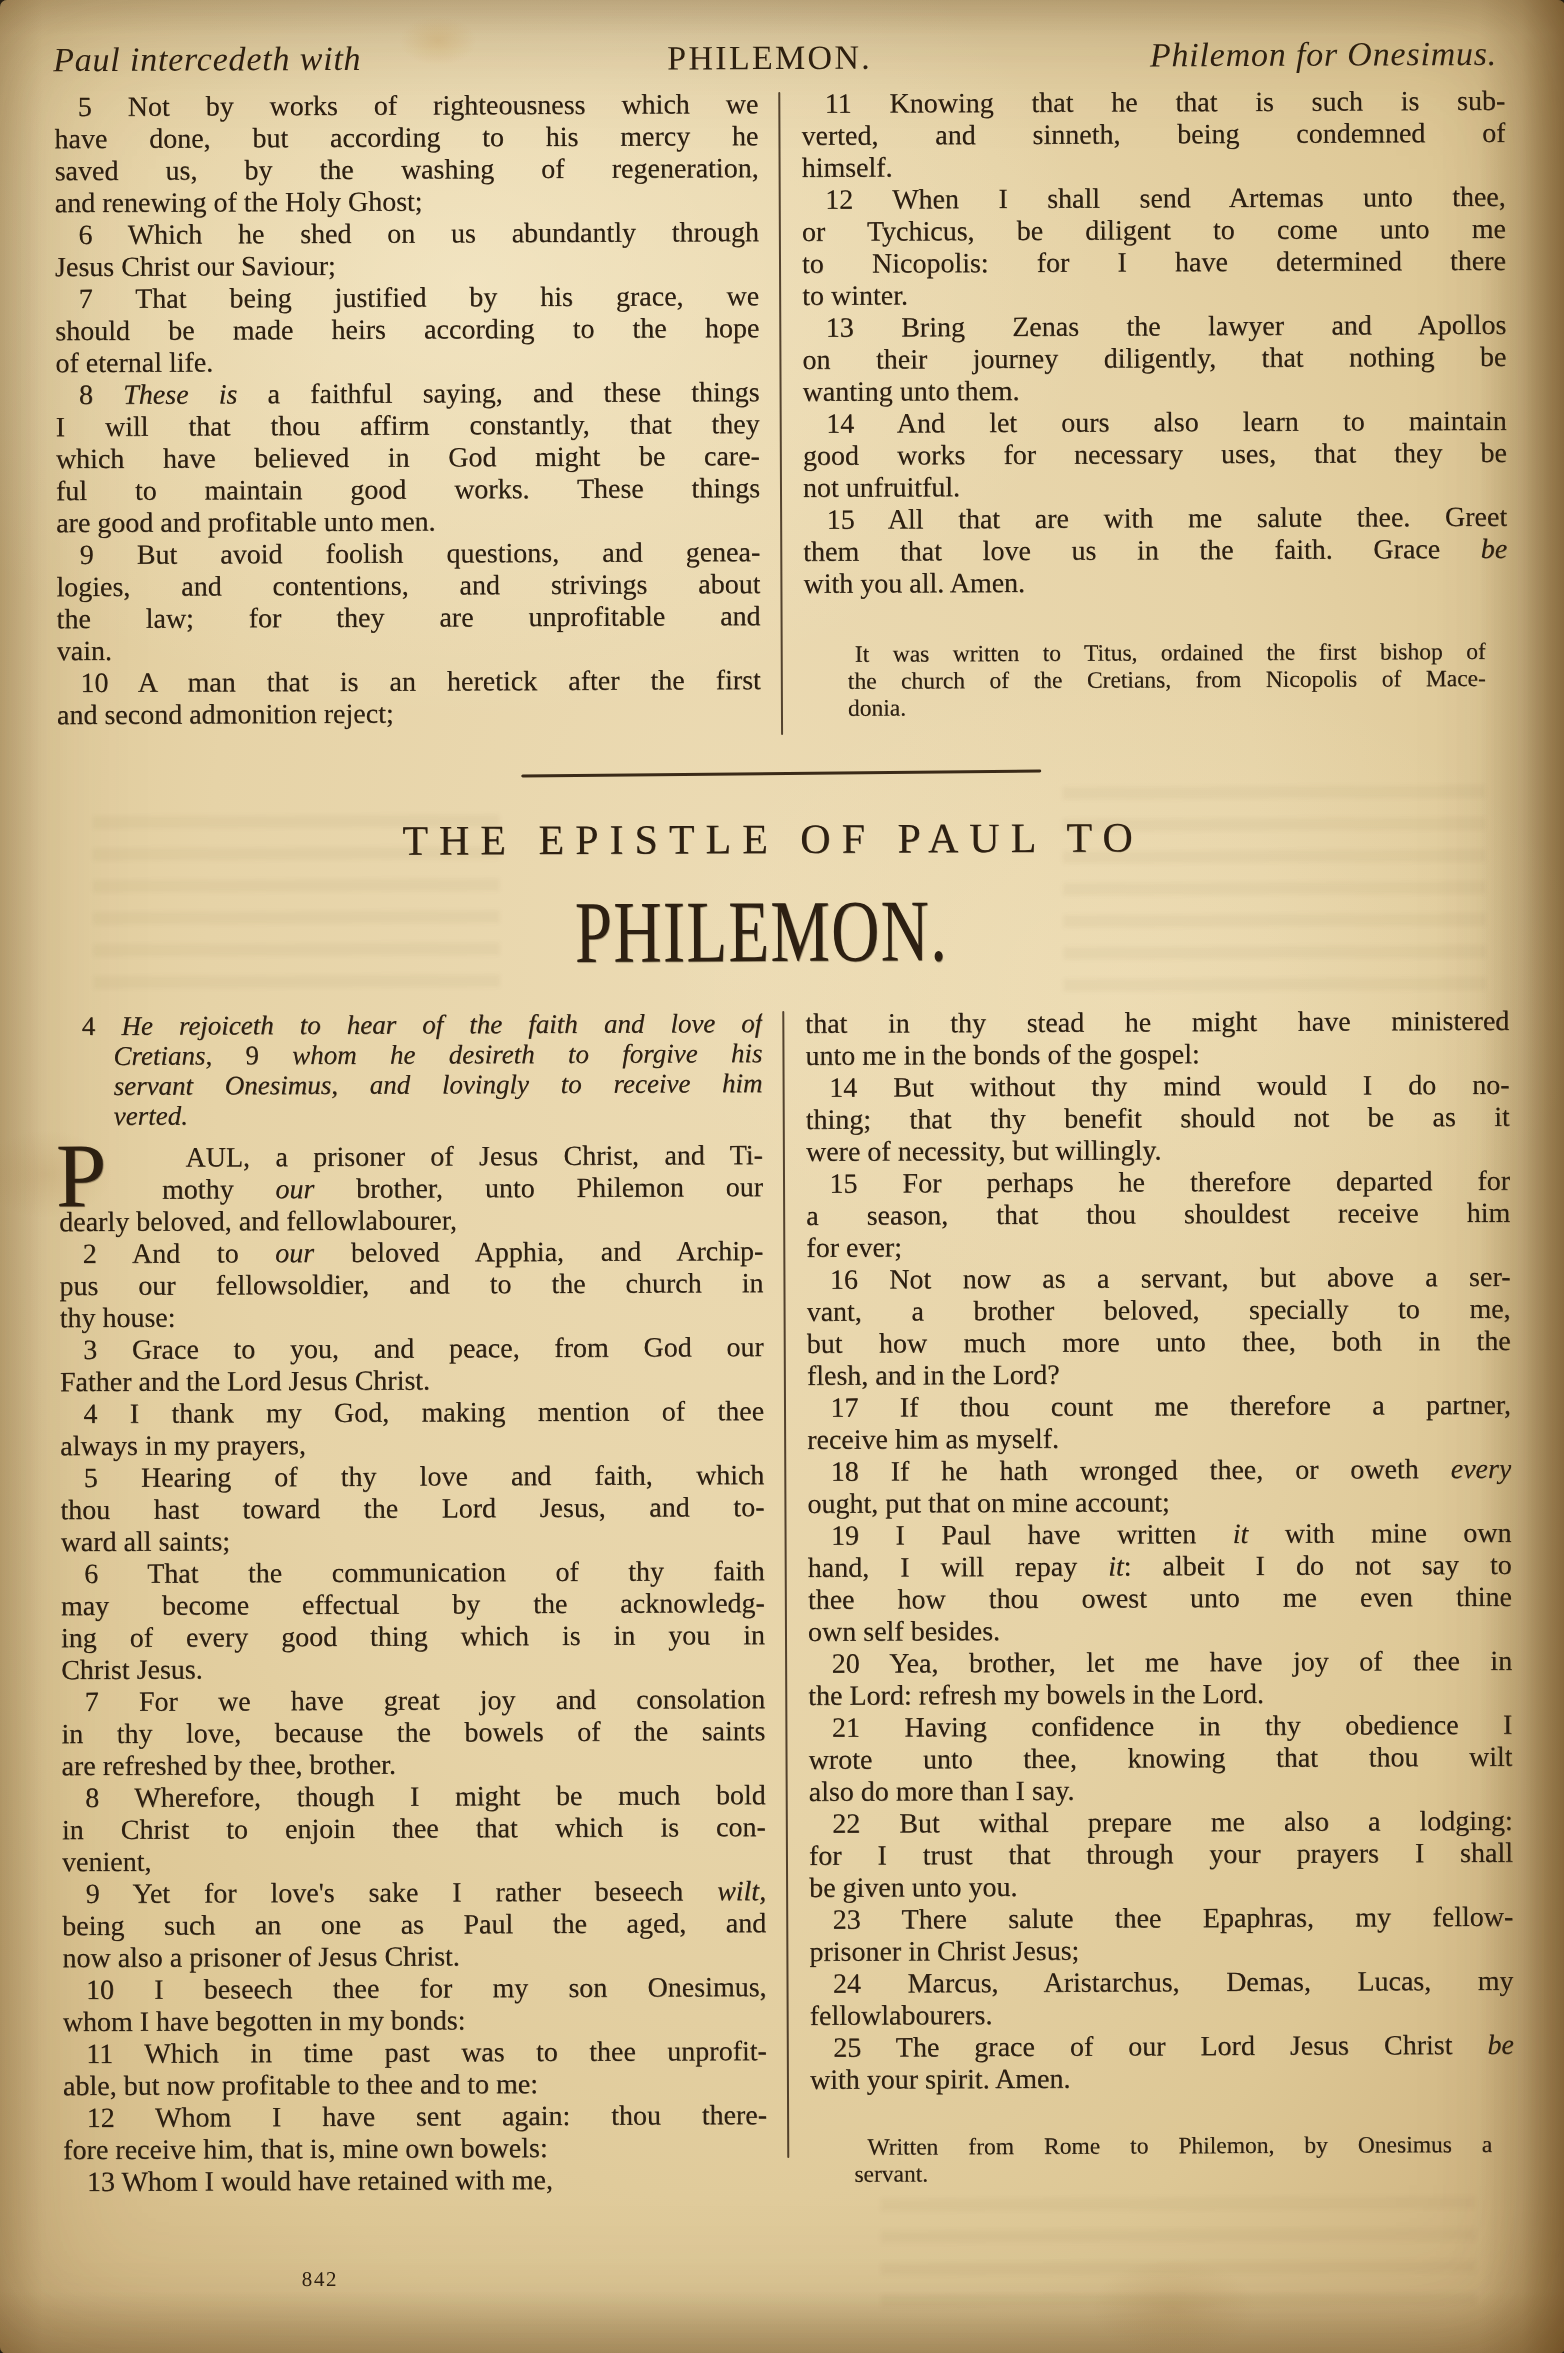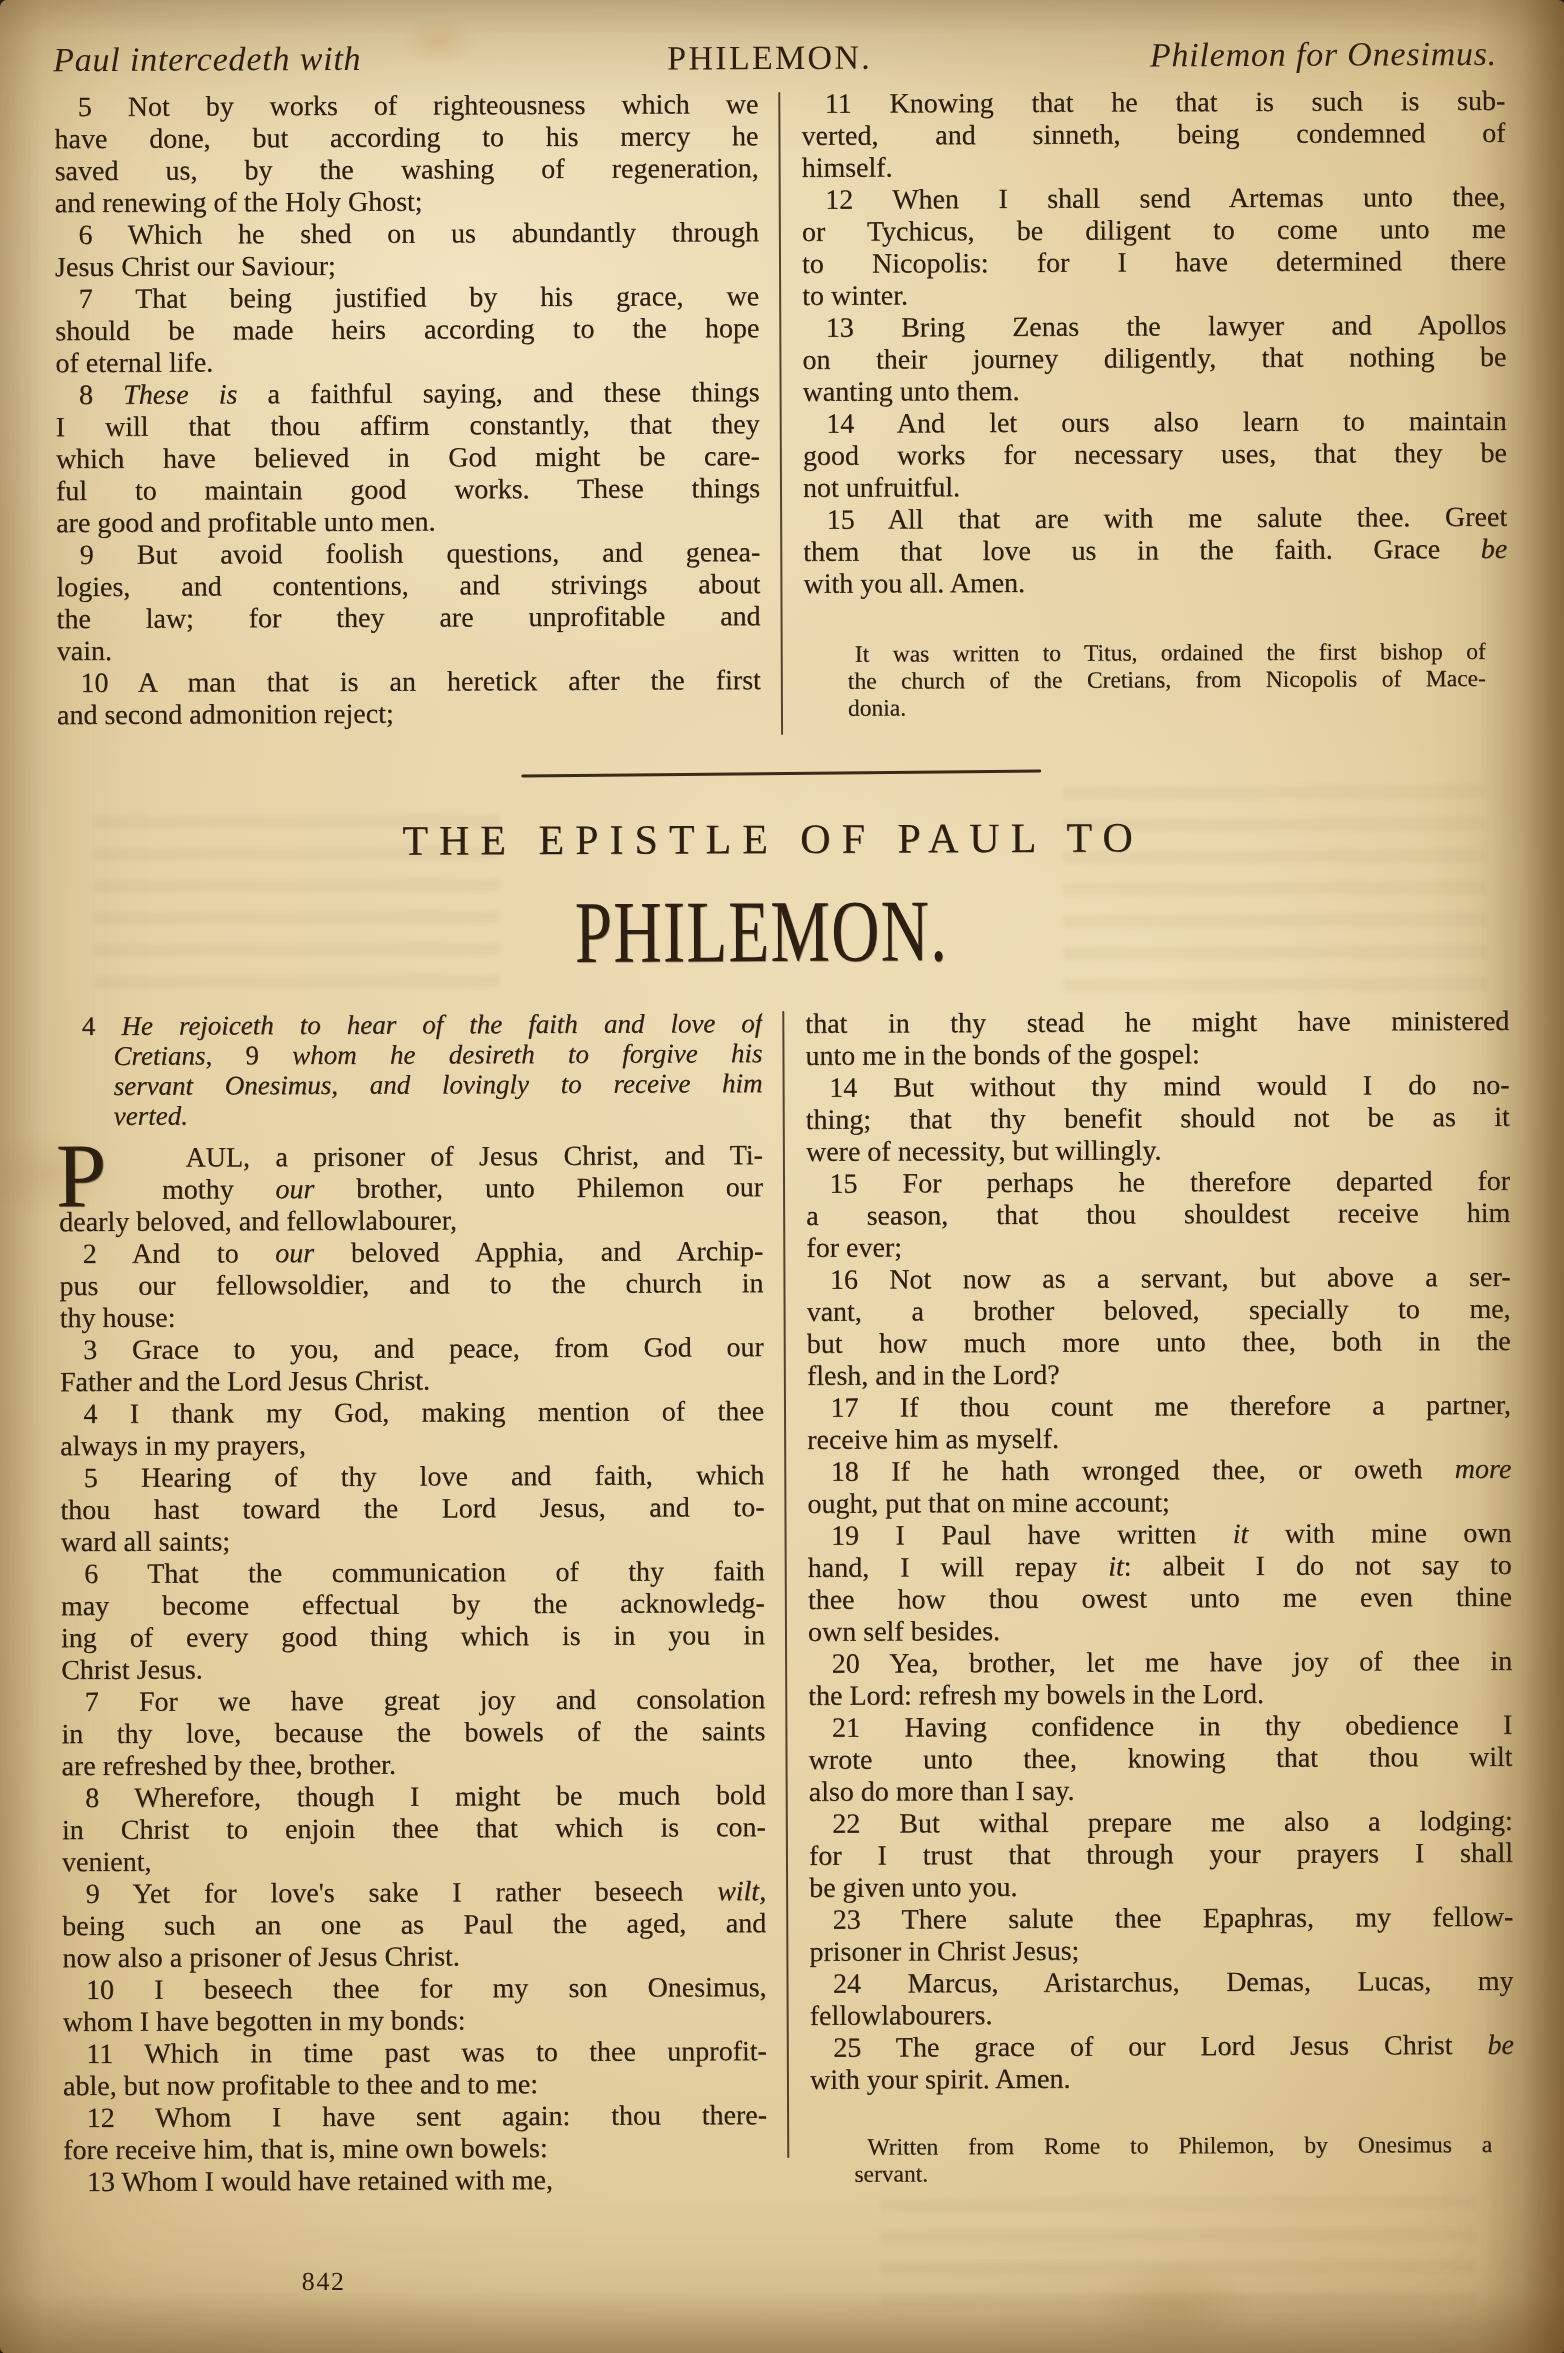--- a/index.html
+++ b/index.html
@@ -66,21 +66,21 @@
   .vrule{position:absolute;width:2.3px;background:rgba(56,40,24,0.85);border-radius:1.6px;}
   .vrule-titus{left:783px;top:92px;height:643px;}
   .vrule-philemon{left:783px;top:1011px;height:1147px;}
   .section-rule{position:absolute;left:523px;top:772px;width:520px;height:3.1px;background:#3a2a18;border-radius:1.6px;transform:rotate(-0.3deg);}
 
   
   .kicker{position:absolute;top:815px;left:0;width:1549px;text-align:center;font-size:42px;letter-spacing:11px;text-shadow:0.4px 0.4px 0.4px rgba(43,30,16,0.5);}
   .book-title{position:absolute;top:881px;left:0;width:1526px;text-align:center;font-size:88px;letter-spacing:1.6px;}
   .squeeze{display:inline-block;transform:scaleX(0.76);transform-origin:50% 50%;text-shadow:0.8px 0.8px 0.8px rgba(43,30,16,0.45);}
 
-  .page-number{position:absolute;top:2265px;left:297px;font-size:26px;letter-spacing:1.6px;}
+  .page-number{position:absolute;top:2265px;left:297px;font-size:21px;letter-spacing:1.6px;}
 
   
   .ghost{position:absolute;pointer-events:none;filter:blur(2.3px);
     background:repeating-linear-gradient(0deg, rgba(122,96,54,0.10) 0 12.5px, rgba(122,96,54,0.0) 12.5px 32px);}
   .ghost-1{left:94px;top:806px;width:407px;height:180px;opacity:.55;}
   .ghost-2{left:1064px;top:782px;width:423px;height:211px;opacity:.55;}
   .ghost-3{left:876px;top:2191px;width:595px;height:117px;opacity:.5;}
 </style>
 </head>
 <body>
@@ -262,21 +262,21 @@
             <div class="ln">16 Not now as a servant, but above a ser-</div>
             <div class="ln">vant, a brother beloved, specially to me,</div>
             <div class="ln">but how much more unto thee, both in the</div>
             <div class="ln last">flesh, and in the Lord?</div>
           </div>
           <div class="verse">
             <div class="ln">17 If thou count me therefore a partner,</div>
             <div class="ln last">receive him as myself.</div>
           </div>
           <div class="verse">
-            <div class="ln">18 If he hath wronged thee, or oweth <i>more</i></div>
+            <div class="ln">18 If he hath wronged thee, or oweth <i>every</i></div>
             <div class="ln last">ought, put that on mine account;</div>
           </div>
           <div class="verse">
             <div class="ln">19 I Paul have written <i>it</i> with mine own</div>
             <div class="ln">hand, I will repay <i>it</i>: albeit I do not say to</div>
             <div class="ln">thee how thou owest unto me even thine</div>
             <div class="ln last">own self besides.</div>
           </div>
           <div class="verse">
             <div class="ln">20 Yea, brother, let me have joy of thee in</div>

